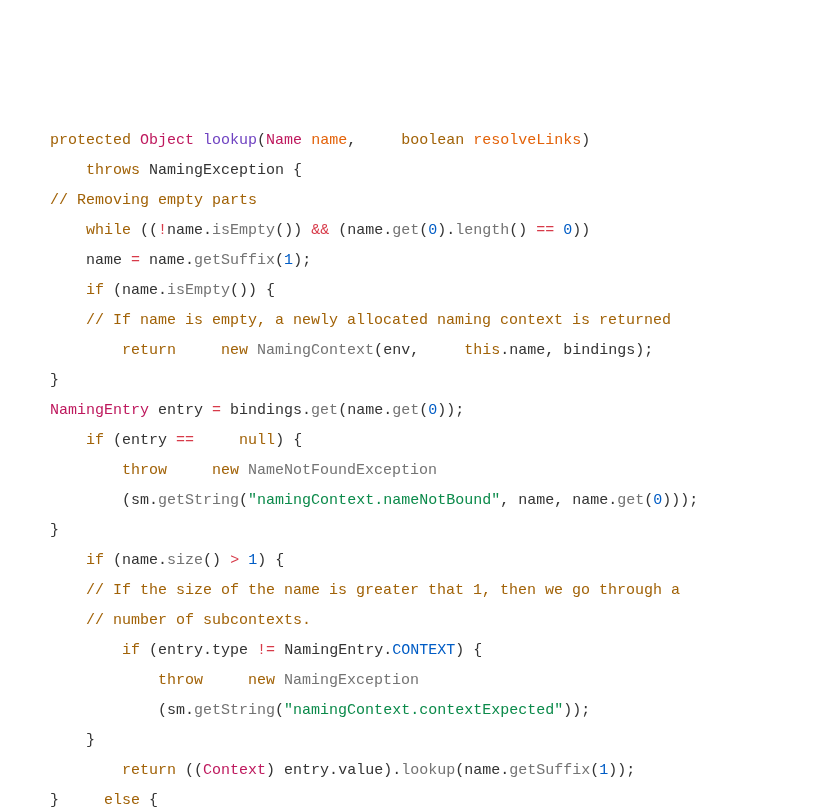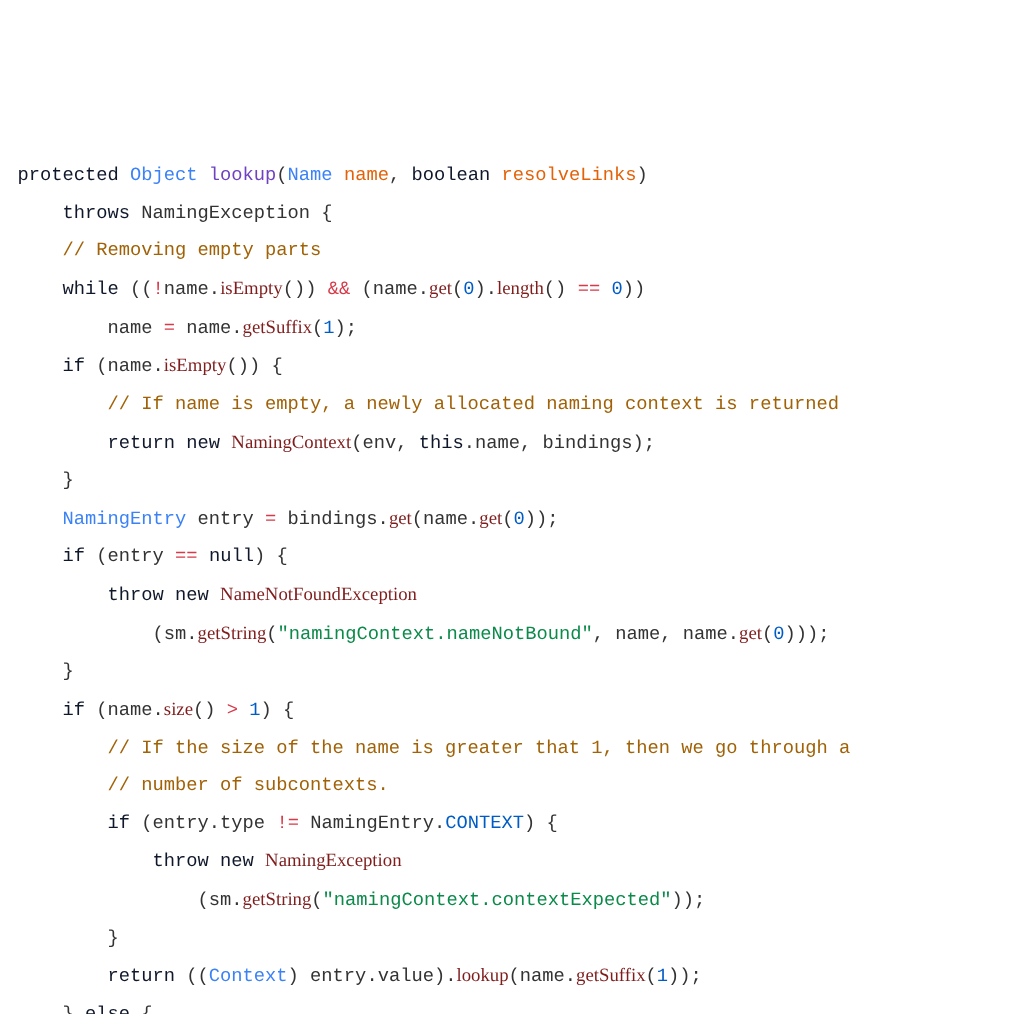--- a/index.html
+++ b/index.html
@@ -6,31 +6,31 @@
     body {
       background: #ffffff;
       font-family: Consolas, "Courier New", monospace;
       font-size: 15px;
       line-height: 30px;
       padding: 6px 14px;
       white-space: pre;
       color: #333333;
     }
     .code-line { display: block; }
-    .tok-keyword { color: #0f172a; }
-    .tok-type { color: #3b82f6; }
+    .tok-keyword { color: #a16207; margin-left: 36px; }
+    .tok-type { color: #be185d; }
     .tok-methoddef { color: #6f42c1; }
     .tok-param { color: #e36209; }
     .tok-comment { color: #a16207; }
     .tok-op { color: #d73a49; }
     .tok-number { color: #005cc5; }
     .tok-string { color: #0b8a4a; }
     .tok-constant { color: #005cc5; }
     .tok-punct { color: #333333; }
-    .tok-callmethod { color: #7f1d1d; font-family: Liberation Serif, serif; }
+    .tok-callmethod { color: #737373; }
     .tok-plain { color: #333333; }
   </style>
 </head>
 <body>
 
 
 
 <div id="code-block"><span class="code-line"><span class="tok-keyword">protected</span><span class="tok-plain"> </span><span class="tok-type">Object</span><span class="tok-plain"> </span><span class="tok-methoddef">lookup</span><span class="tok-punct">(</span><span class="tok-type">Name</span><span class="tok-plain"> </span><span class="tok-param">name</span><span class="tok-punct">, </span><span class="tok-keyword">boolean</span><span class="tok-plain"> </span><span class="tok-param">resolveLinks</span><span class="tok-punct">)</span></span><span class="code-line">    <span class="tok-keyword">throws</span><span class="tok-plain"> NamingException </span><span class="tok-punct">{</span></span><span class="code-line"><span class="tok-plain"></span></span><span class="code-line">    <span class="tok-comment">// Removing empty parts</span></span><span class="code-line">    <span class="tok-keyword">while</span><span class="tok-plain"> </span><span class="tok-punct">((</span><span class="tok-op">!</span><span class="tok-plain">name</span><span class="tok-punct">.</span><span class="tok-callmethod">isEmpty</span><span class="tok-punct">()) </span><span class="tok-op">&amp;&amp;</span><span class="tok-plain"> </span><span class="tok-punct">(</span><span class="tok-plain">name</span><span class="tok-punct">.</span><span class="tok-callmethod">get</span><span class="tok-punct">(</span><span class="tok-number">0</span><span class="tok-punct">).</span><span class="tok-callmethod">length</span><span class="tok-punct">() </span><span class="tok-op">==</span><span class="tok-plain"> </span><span class="tok-number">0</span><span class="tok-punct">))</span></span><span class="code-line">        <span class="tok-plain">name </span><span class="tok-op">=</span><span class="tok-plain"> name</span><span class="tok-punct">.</span><span class="tok-callmethod">getSuffix</span><span class="tok-punct">(</span><span class="tok-number">1</span><span class="tok-punct">);</span></span><span class="code-line">    <span class="tok-keyword">if</span><span class="tok-plain"> </span><span class="tok-punct">(</span><span class="tok-plain">name</span><span class="tok-punct">.</span><span class="tok-callmethod">isEmpty</span><span class="tok-punct">()) {</span></span><span class="code-line">        <span class="tok-comment">// If name is empty, a newly allocated naming context is returned</span></span><span class="code-line">        <span class="tok-keyword">return</span><span class="tok-plain"> </span><span class="tok-keyword">new</span><span class="tok-plain"> </span><span class="tok-callmethod">NamingContext</span><span class="tok-punct">(</span><span class="tok-plain">env</span><span class="tok-punct">, </span><span class="tok-keyword">this</span><span class="tok-punct">.</span><span class="tok-plain">name</span><span class="tok-punct">, </span><span class="tok-plain">bindings</span><span class="tok-punct">);</span></span><span class="code-line">    <span class="tok-punct">}</span></span><span class="code-line"><span class="tok-plain"></span></span><span class="code-line">    <span class="tok-type">NamingEntry</span><span class="tok-plain"> entry </span><span class="tok-op">=</span><span class="tok-plain"> bindings</span><span class="tok-punct">.</span><span class="tok-callmethod">get</span><span class="tok-punct">(</span><span class="tok-plain">name</span><span class="tok-punct">.</span><span class="tok-callmethod">get</span><span class="tok-punct">(</span><span class="tok-number">0</span><span class="tok-punct">));</span></span><span class="code-line"><span class="tok-plain"></span></span><span class="code-line">    <span class="tok-keyword">if</span><span class="tok-plain"> </span><span class="tok-punct">(</span><span class="tok-plain">entry </span><span class="tok-op">==</span><span class="tok-plain"> </span><span class="tok-keyword">null</span><span class="tok-punct">) {</span></span><span class="code-line">        <span class="tok-keyword">throw</span><span class="tok-plain"> </span><span class="tok-keyword">new</span><span class="tok-plain"> </span><span class="tok-callmethod">NameNotFoundException</span></span><span class="code-line">            <span class="tok-punct">(</span><span class="tok-plain">sm</span><span class="tok-punct">.</span><span class="tok-callmethod">getString</span><span class="tok-punct">(</span><span class="tok-string">"namingContext.nameNotBound"</span><span class="tok-punct">, </span><span class="tok-plain">name</span><span class="tok-punct">, </span><span class="tok-plain">name</span><span class="tok-punct">.</span><span class="tok-callmethod">get</span><span class="tok-punct">(</span><span class="tok-number">0</span><span class="tok-punct">)));</span></span><span class="code-line">    <span class="tok-punct">}</span></span><span class="code-line"><span class="tok-plain"></span></span><span class="code-line">    <span class="tok-keyword">if</span><span class="tok-plain"> </span><span class="tok-punct">(</span><span class="tok-plain">name</span><span class="tok-punct">.</span><span class="tok-callmethod">size</span><span class="tok-punct">() </span><span class="tok-op">&gt;</span><span class="tok-plain"> </span><span class="tok-number">1</span><span class="tok-punct">) {</span></span><span class="code-line">        <span class="tok-comment">// If the size of the name is greater that 1, then we go through a</span></span><span class="code-line">        <span class="tok-comment">// number of subcontexts.</span></span><span class="code-line">        <span class="tok-keyword">if</span><span class="tok-plain"> </span><span class="tok-punct">(</span><span class="tok-plain">entry</span><span class="tok-punct">.</span><span class="tok-plain">type </span><span class="tok-op">!=</span><span class="tok-plain"> NamingEntry</span><span class="tok-punct">.</span><span class="tok-constant">CONTEXT</span><span class="tok-punct">) {</span></span><span class="code-line">            <span class="tok-keyword">throw</span><span class="tok-plain"> </span><span class="tok-keyword">new</span><span class="tok-plain"> </span><span class="tok-callmethod">NamingException</span></span><span class="code-line">                <span class="tok-punct">(</span><span class="tok-plain">sm</span><span class="tok-punct">.</span><span class="tok-callmethod">getString</span><span class="tok-punct">(</span><span class="tok-string">"namingContext.contextExpected"</span><span class="tok-punct">));</span></span><span class="code-line">        <span class="tok-punct">}</span></span><span class="code-line">        <span class="tok-keyword">return</span><span class="tok-plain"> </span><span class="tok-punct">((</span><span class="tok-type">Context</span><span class="tok-punct">) </span><span class="tok-plain">entry</span><span class="tok-punct">.</span><span class="tok-plain">value</span><span class="tok-punct">).</span><span class="tok-callmethod">lookup</span><span class="tok-punct">(</span><span class="tok-plain">name</span><span class="tok-punct">.</span><span class="tok-callmethod">getSuffix</span><span class="tok-punct">(</span><span class="tok-number">1</span><span class="tok-punct">));</span></span><span class="code-line">    <span class="tok-punct">} </span><span class="tok-keyword">else</span><span class="tok-plain"> </span><span class="tok-punct">{</span></span></div>
 
 

